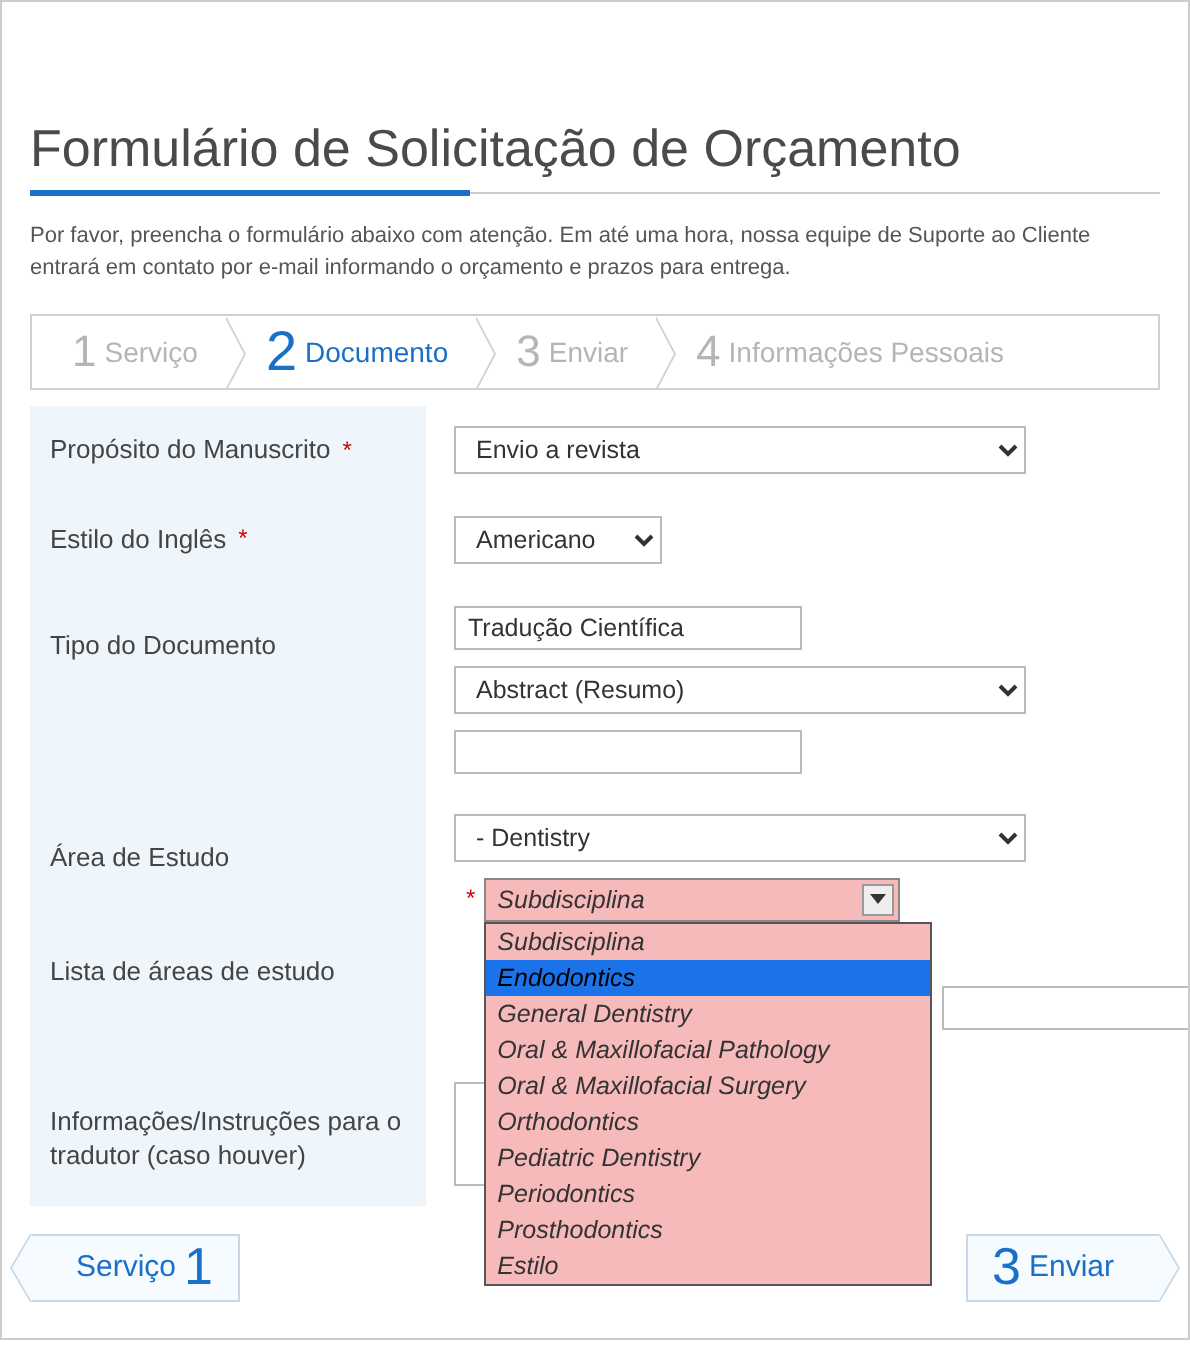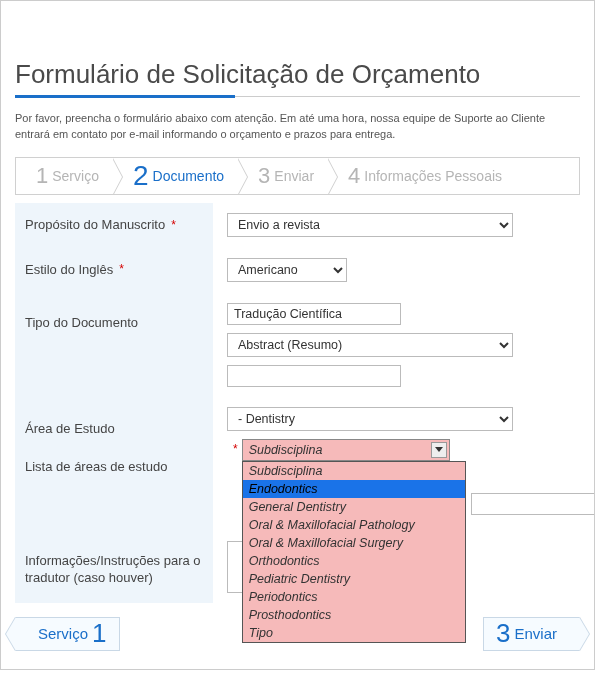--- a/index.html
+++ b/index.html
@@ -107,21 +107,21 @@
   select, input[type=text], textarea {
     border: 1px solid #bbb;
     background: #fff;
     font-size: 12.5px;
     padding: 3px 6px;
     color: #333;
     font-family: inherit;
   }
   select { height: 24px; }
   .w-wide { width: 286px; }
-  .w-med  { width: 120px; }
+  .w-med  { width: 104px; }
   .w-doc  { width: 174px; }
   textarea {
     width: 200px;
     height: 52px;
     resize: both;
     padding: 4px 6px;
   }
   
   .dd-wrap { position: relative; width: 208px; font-style: italic; }
   .dd-sel {
@@ -270,21 +270,21 @@
     <div class="field-cell">
       <input type="text" class="w-doc" value="Tradução Científica" style="">
       <select class="w-wide">
         <option>Abstract (Resumo)</option>
       </select>
       <input type="text" class="w-doc" value="" style="">
     </div>
   </div>
 
   <div class="row">
-    <div class="label-cell" style="flex-direction:column; align-items:flex-start; gap:21px; padding-top:24px; padding-bottom:24px;">
+    <div class="label-cell" style="flex-direction:column; align-items:flex-start; gap:40px; padding-top:24px; padding-bottom:24px;">
       <div style="display:flex;">
         <span>Área de Estudo</span>
       </div>
       <div>
         <span>Lista de áreas de estudo</span>
       </div>
     </div>
     <div class="field-cell" style="position:relative; overflow:visible; padding-bottom:70px;">
       <select class="w-wide">
         <option>- Dentistry</option>
@@ -299,21 +299,21 @@
           <div class="dd-list" id="dd-list">
               <div class="dd-item">Subdisciplina</div>
               <div class="dd-item hl">Endodontics</div>
               <div class="dd-item">General Dentistry</div>
               <div class="dd-item">Oral &amp; Maxillofacial Pathology</div>
               <div class="dd-item">Oral &amp; Maxillofacial Surgery</div>
               <div class="dd-item">Orthodontics</div>
               <div class="dd-item">Pediatric Dentistry</div>
               <div class="dd-item">Periodontics</div>
               <div class="dd-item">Prosthodontics</div>
-              <div class="dd-item">Tipo</div>
+              <div class="dd-item">Estilo</div>
             </div>
         </div>
       </div>
       <input type="text" style="width: 180px; position: absolute; left: 258px; top: 96px;">
     </div>
   </div>
 
   <div class="row">
     <div class="label-cell tall">
       <span>Informações/Instruções para o tradutor (caso houver)</span>

